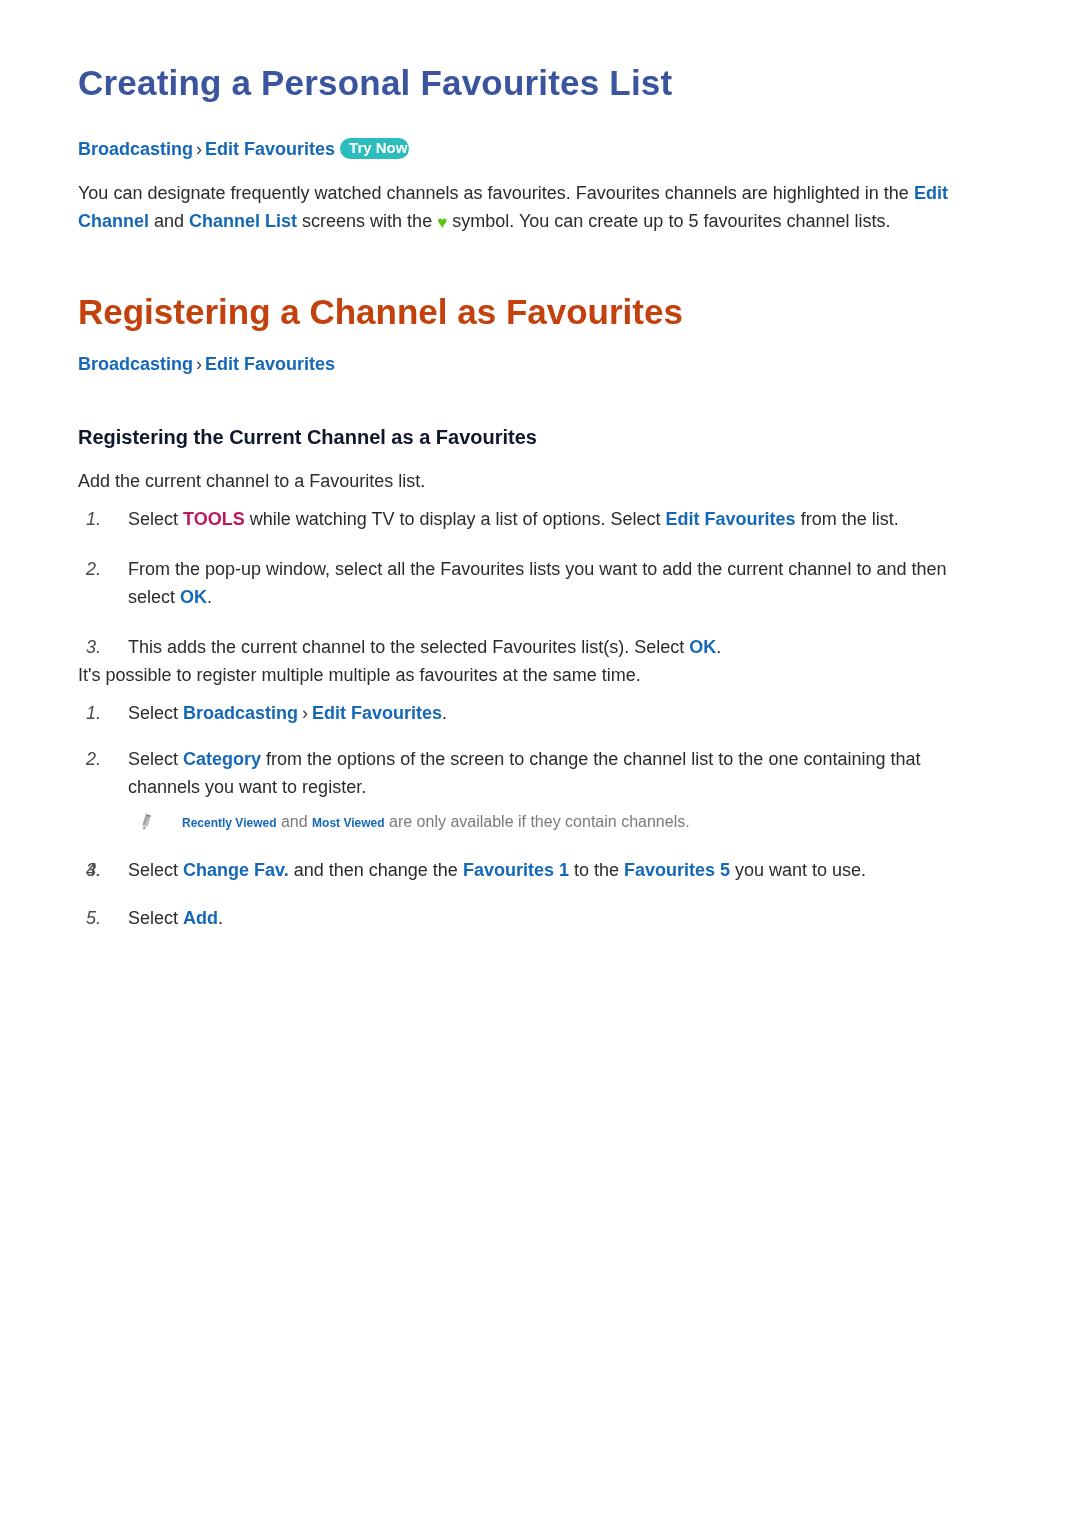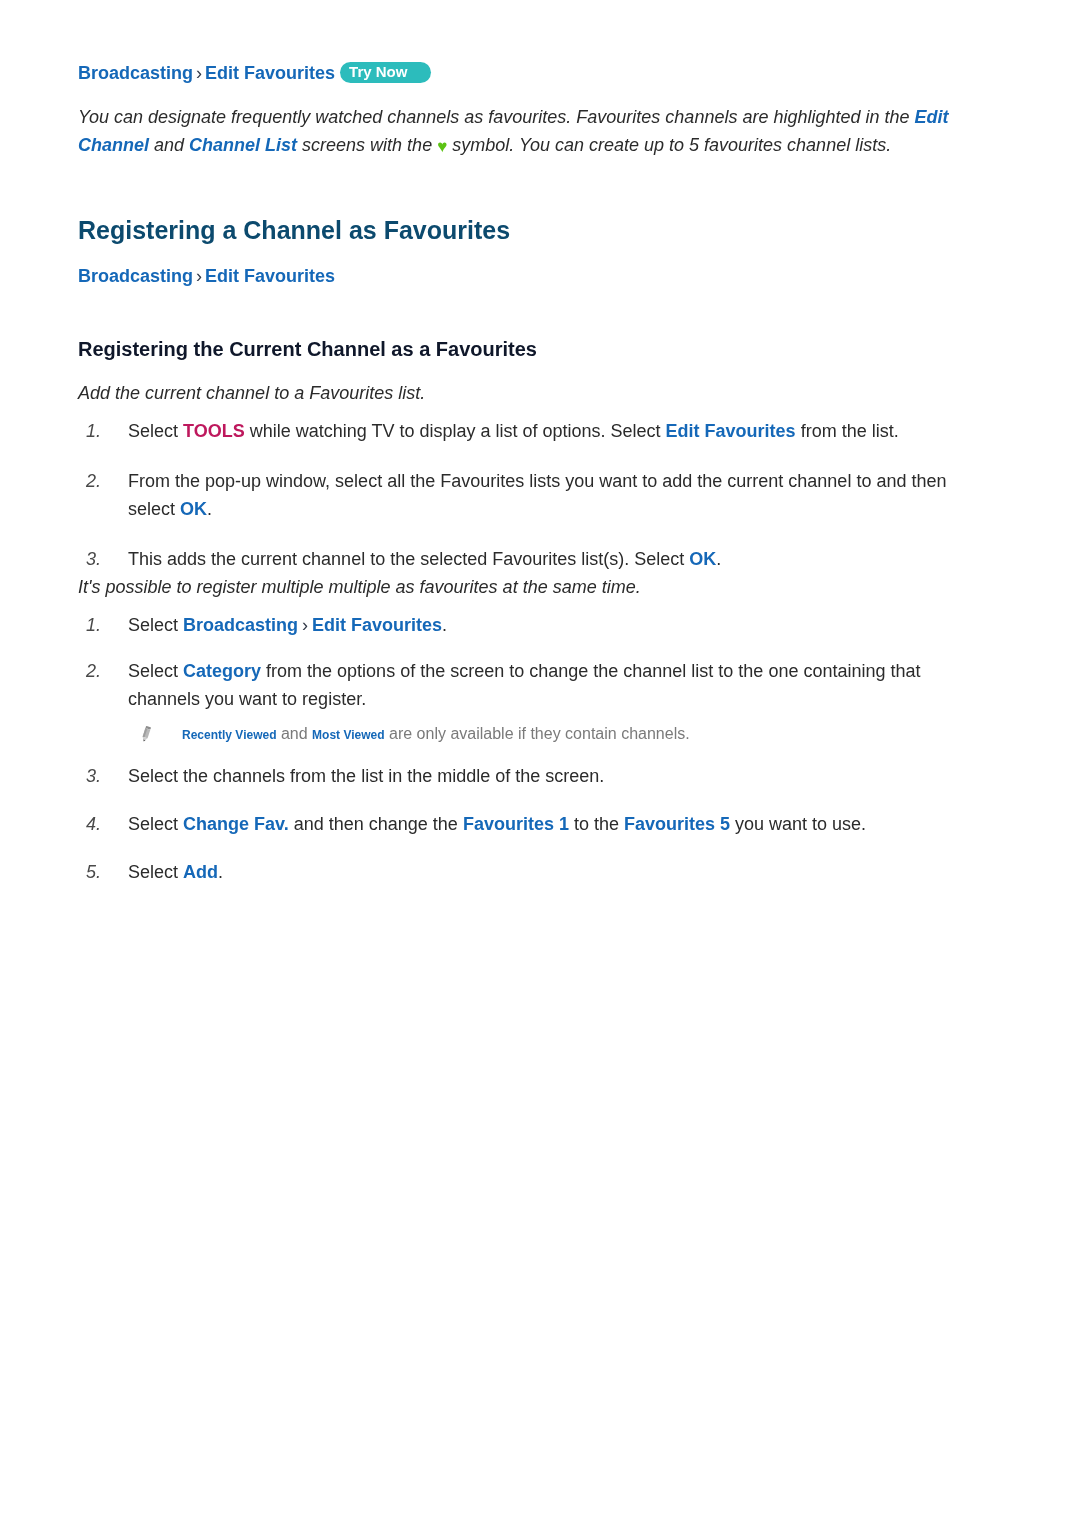--- a/index.html
+++ b/index.html
@@ -25,23 +25,23 @@
   
   .h1 {
     font-size: 35px;
     font-weight: bold;
     color: #3b549e;
     letter-spacing: 0.2px;
     margin: 0 0 34px 0;
     line-height: 1.2;
   }
   .h2 {
-    font-size: 25px;
-    font-weight: bold;
-    color: #0c4a6e;
+    font-size: 35px;
+    font-weight: bold;
+    color: #c2410c;
     margin: 54px 0 20px 0;
     line-height: 1.2;
   }
   .h3 {
     font-size: 20px;
     font-weight: bold;
     color: #0f172a;
     margin: 48px 0 18px 0;
     line-height: 1.2;
   }
@@ -60,34 +60,33 @@
     color: #333a49;
     padding: 0 3px;
   }
   .badge {
     display: inline-block;
     background: #2cbcbc;
     color: #ffffff;
     font-size: 15px;
     font-weight: bold;
     border-radius: 11px;
-    padding: 2px 24px 3px 9px;
+    padding: 2px 2px 3px 9px;
     line-height: 1.05;
     vertical-align: 2px;
     margin-left: 5px;
   }
 
   
   p.body {
     font-size: 18px;
     line-height: 28px;
     color: #2b2b2b;
     margin: 0 0 10px 0;
     max-width: 900px;
-    font-style: italic;
   }
   .kw { color: #1568b8; font-weight: bold; }
   .kw-teal { color: #be185d; font-weight: bold; }
   .heart { color: #5cc314; font-size: 17px; vertical-align: -1px; }
 
   
   ol.steps {
     list-style: none;
     margin: 10px 0 0 0;
     padding: 0;
@@ -128,20 +127,21 @@
     width: 20px;
     height: 20px;
   }
   .note .kw { font-size: 12px; }
 </style>
 </head>
 <body>
 
 <div class="page">
 
+  <h1 class="h1">Creating a Personal Favourites List</h1>
 
   <div class="breadcrumb">
     <span>Broadcasting</span><span class="sep">›</span><span>Edit Favourites</span><span class="badge">Try Now</span>
   </div>
 
   <p class="body"><span>You can designate frequently watched channels as favourites. Favourites channels are highlighted in the </span><span class="kw">Edit Channel</span><span> and </span><span class="kw">Channel List</span><span> screens with the </span><span class="heart">♥</span><span> symbol. You can create up to 5 favourites channel lists.</span></p>
 
   <h2 class="h2">Registering a Channel as Favourites</h2>
 
   <div class="breadcrumb">
@@ -186,21 +186,21 @@
           <polygon points="7.6,13.6 12.8,13.6 10.2,17.6" fill="#cfcfcf"></polygon>
           <polygon points="9.0,16.0 11.4,16.0 10.2,17.8" fill="#5a5a5a"></polygon>
         </g>
       </svg>
     </span>
     <span class="kw">Recently Viewed</span><span> and </span><span class="kw">Most Viewed</span><span> are only available if they contain channels.</span>
   </div>
 
   <ol class="steps" style="margin-top:0;">
     <li style="margin-bottom:20px;">
-      <span class="num">3.</span><span>Select the channels from the list in the middle of the screen.</span>
+      <span class="num">3.</span>
     </li>
     <li style="margin-bottom:20px;">
       <span class="num">4.</span><span>Select </span><span class="kw">Change Fav.</span><span> and then change the </span><span class="kw">Favourites 1</span><span> to the </span><span class="kw">Favourites 5</span><span> you want to use.</span>
     </li>
     <li>
       <span class="num">5.</span><span>Select </span><span class="kw">Add</span><span>.</span>
     </li>
   </ol>
 
 </div>

